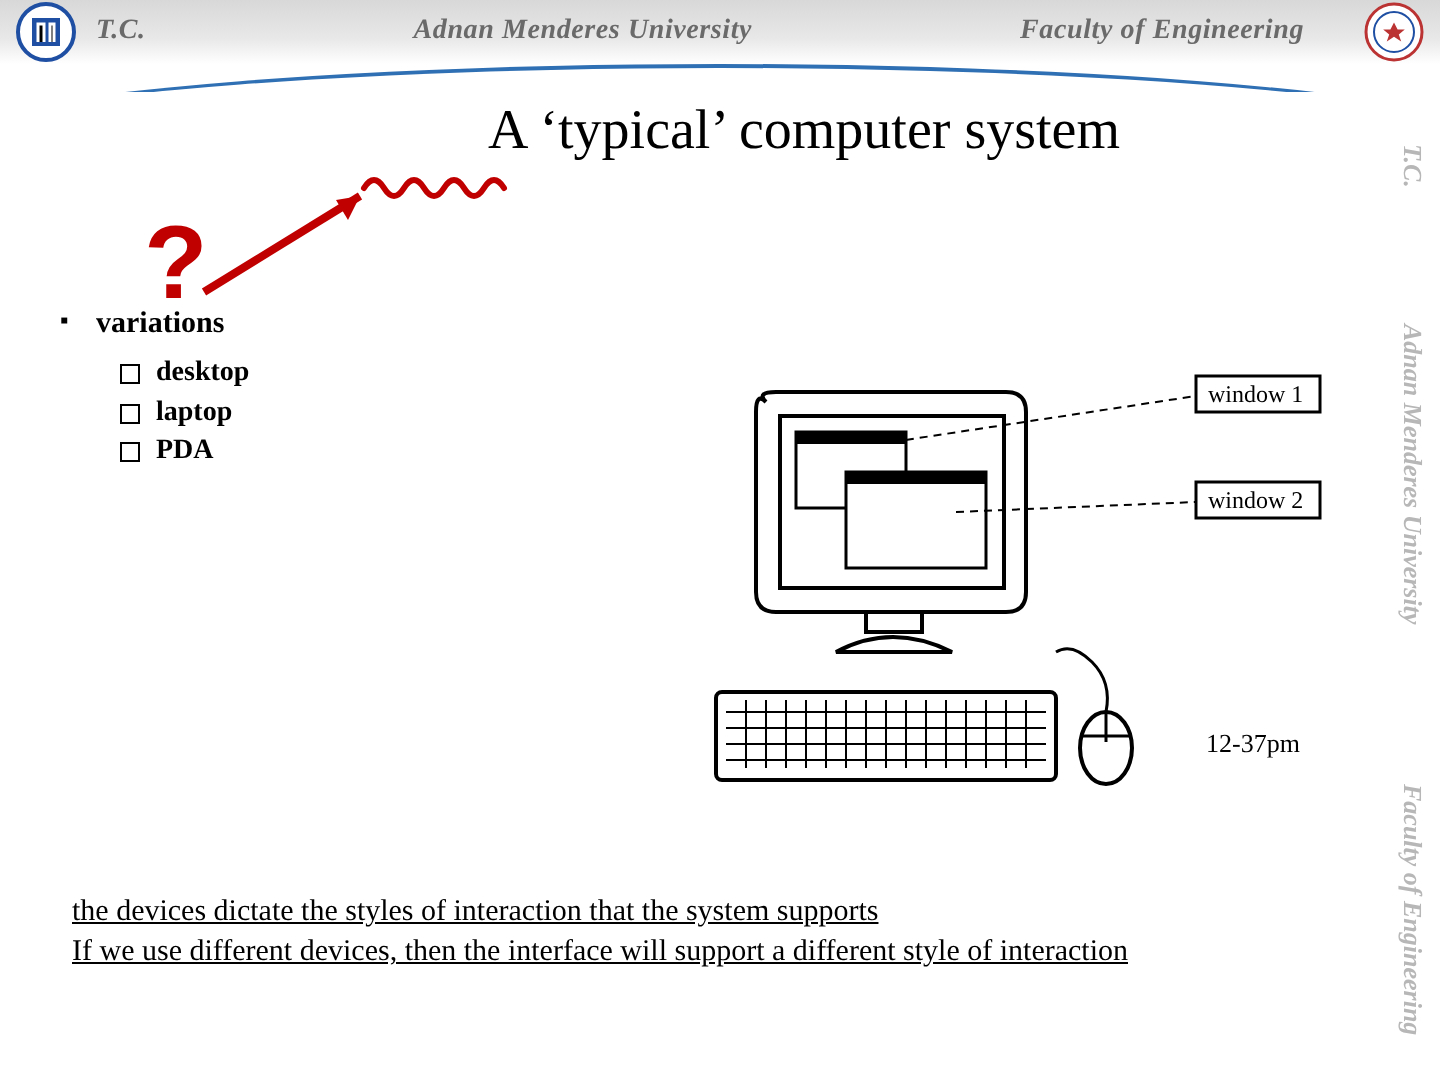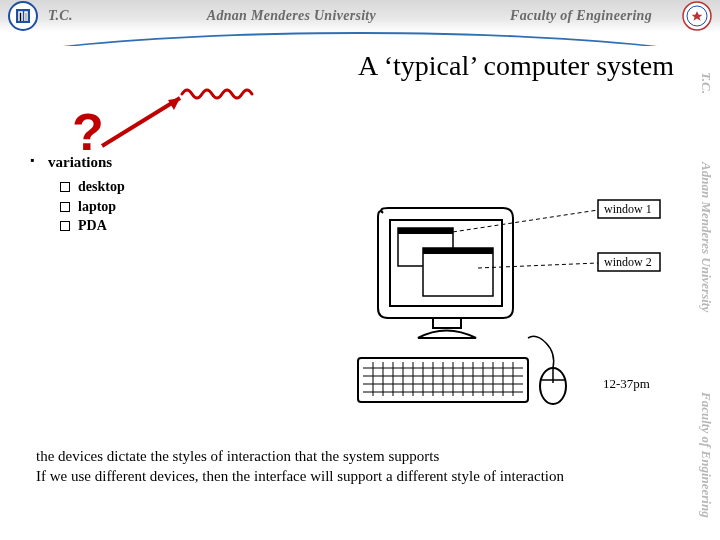--- a/index.html
+++ b/index.html
@@ -79,21 +79,21 @@
     position: absolute;
     left: 0;
     top: 46px;
     width: 692px;
     height: 494px;
     padding: 0 18px 0 30px;
   }
   .title {
     font-size: 28px;
     color: #000;
-    text-align: right;
+    text-align: center;
     margin-left: 100px;
     margin-top: 4px;
   }
   .title-annot {
     position: absolute;
     top: 40px; left: 72px;
     width: 200px; height: 70px;
     pointer-events: none;
   }
   .qmark {
@@ -131,33 +131,34 @@
   }
   ul.sub > li::before {
     content: "";
     position: absolute;
     left: 0; top: 5px;
     width: 8px; height: 8px;
     border: 1px solid #000;
   }
   .figure {
     position: absolute;
-    top: 142px;
+    top: 130px;
     right: 24px;
     width: 340px;
     height: 240px;
   }
   .figure svg { width: 100%; height: 100%; }
   .bottom-text {
     position: absolute;
     left: 36px;
     right: 50px;
     top: 400px;
     font-size: 15px;
     line-height: 1.35;
+    text-decoration: underline;
   }
 </style>
 </head>
 <body>
 
 <div class="topbar">
   <div class="logo-left">
     <svg viewBox="0 0 30 30">
       <circle cx="15" cy="15" r="14" fill="#fff" stroke="#1e4fa3" stroke-width="2"></circle>
       <rect x="8" y="8" width="14" height="14" fill="#1e4fa3"></rect>

